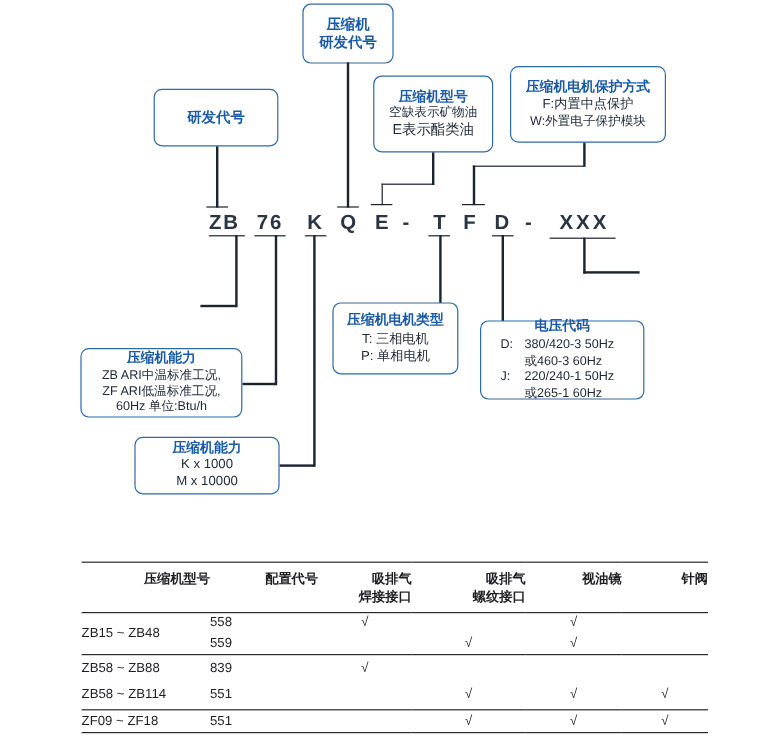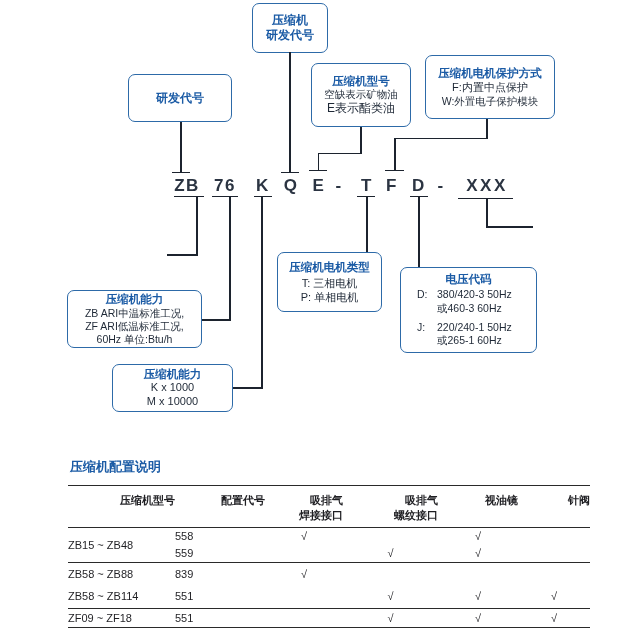--- a/index.html
+++ b/index.html
@@ -152,40 +152,39 @@
     <div class="ln">K x 1000</div>
     <div class="ln">M x 10000</div>
   </div>
 
   <div class="nbox" style="left:247px;top:252px;width:105px;height:60px;">
     <div class="bt ln" style="margin-bottom:3px;">压缩机电机类型</div>
     <div class="ln">T: 三相电机</div>
     <div class="ln">P: 单相电机</div>
   </div>
 
-  <div class="nbox" style="left:370px;top:267px;width:137px;height:86px;">
+  <div class="nbox" style="left:370px;top:267px;width:137px;height:66px;">
     <div class="bt ln" style="margin-bottom:2px;">电压代码</div>
     <div class="volt-group">
       <span class="vlabel">D:</span>
       <span class="ln">380/420-3 50Hz</span>
       <span class="vlabel"></span>
       <span class="ln">或460-3 60Hz</span>
     </div>
     <div class="volt-gap"></div>
     <div class="volt-group">
       <span class="vlabel">J:</span>
       <span class="ln">220/240-1 50Hz</span>
       <span class="vlabel"></span>
       <span class="ln">或265-1 60Hz</span>
     </div>
   </div>
 
 
   <div class="table-wrap">
-    <div class="tbl-title">压缩机配置说明</div>
     <table class="cfg">
       <colgroup>
         <col style="width:107px">
           <col style="width:90px">
           <col style="width:78px">
         <col style="width:95px">
           <col style="width:80px">
           <col style="width:72px">
       </colgroup>
       <thead>

